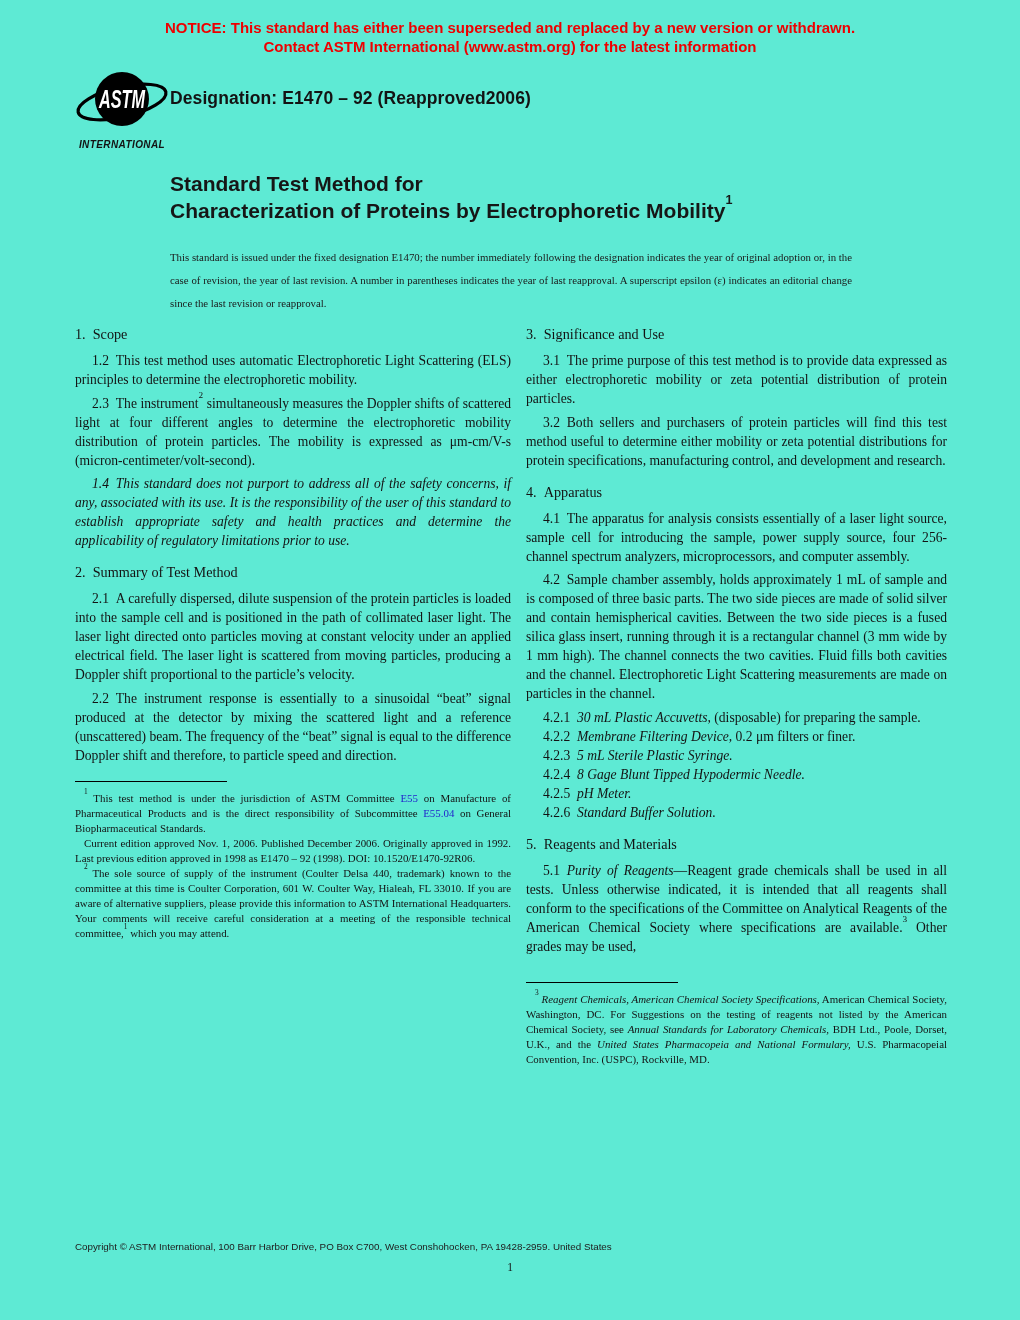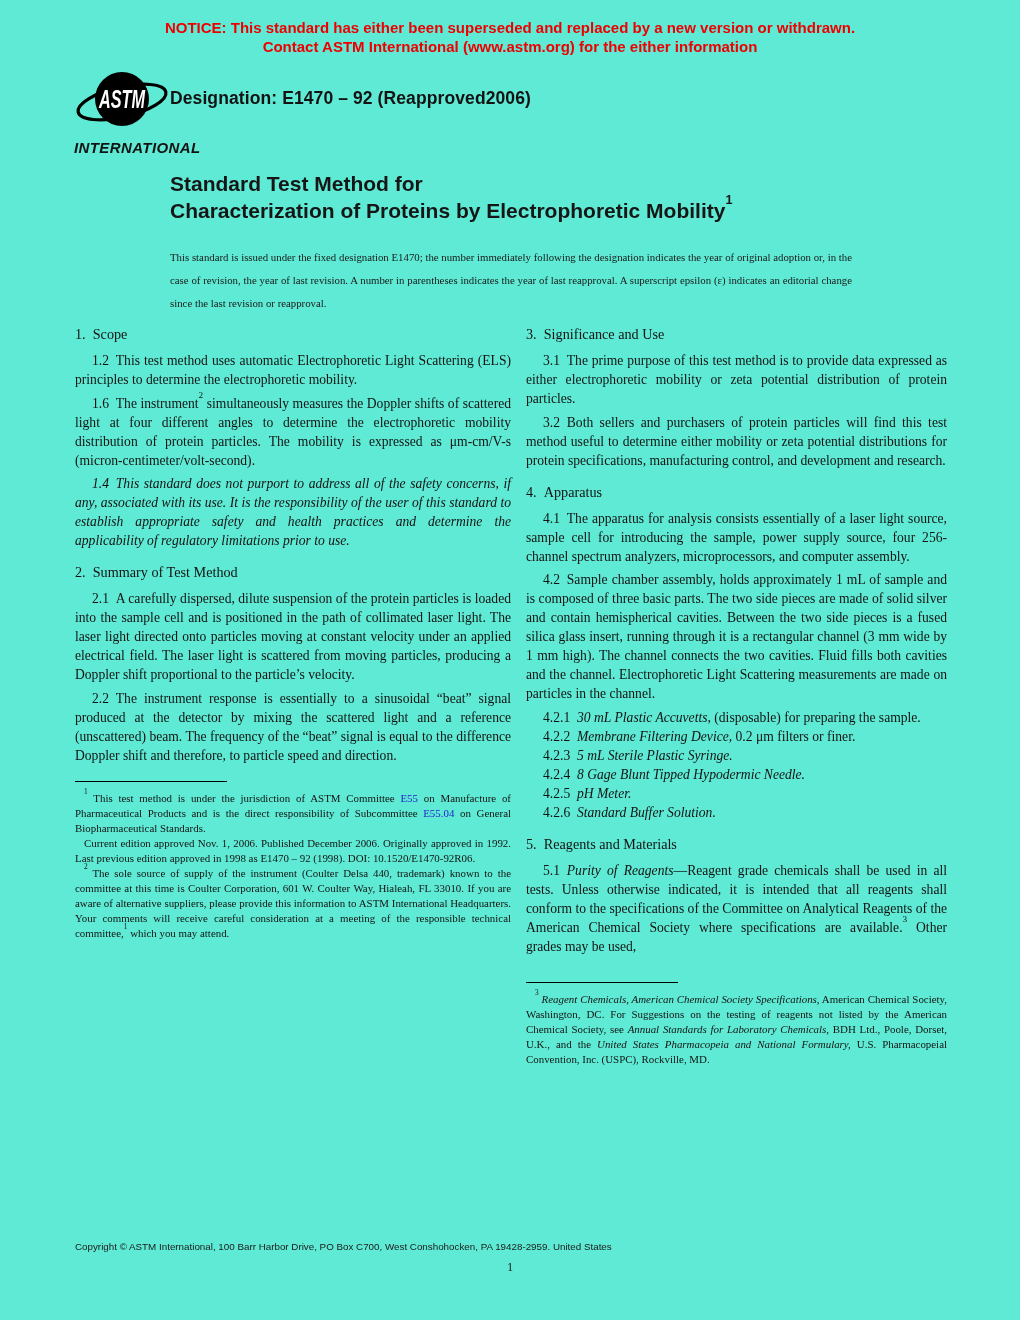--- a/index.html
+++ b/index.html
@@ -47,31 +47,31 @@
   .fnrule { width:152px; border-top:1.2px solid #000; margin:0 0 9px 0; }
   .fnblock p { margin:0; text-indent:9px; text-align:justify; }
   a.link { color:var(--link-blue,#2222cc); text-decoration:none; cursor:pointer; }
   .footer-copy {
     position:absolute; left:75px; top:1241px; width:880px;
     font-family:"Liberation Sans", sans-serif; font-size:9.8px; color:#202020;
   }
   .pageno { position:absolute; top:1261px; left:0; right:0; text-align:center; font-size:11.5px; }
   .logo-sub {
     font-family:"Liberation Sans", sans-serif; font-weight:bold; font-style:italic;
-    font-size:15px; letter-spacing:0.4px; margin-top:1px; text-align:center; width:96px;
+    font-size:10px; letter-spacing:0.4px; margin-top:1px; text-align:center; width:96px;
   }
 </style>
 </head>
 <body>
 
 <div class="page">
 
   <div class="notice">
     <div>NOTICE: This standard has either been superseded and replaced by a new version or withdrawn.</div>
-    <div>Contact ASTM International (www.astm.org) for the either information</div>
+    <div>Contact ASTM International (www.astm.org) for the latest information</div>
   </div>
 
   <div class="logo-wrap">
     <svg width="96" height="66" viewBox="0 0 96 66">
       <ellipse cx="48" cy="34" rx="45" ry="15" fill="none" stroke="#000" stroke-width="3.2" transform="rotate(-13 48 34)"></ellipse>
       <circle cx="48" cy="31" r="27" fill="#000"></circle>
       <text x="48" y="40" text-anchor="middle" font-family="Liberation Sans, sans-serif" font-size="25" font-weight="bold" font-style="italic" fill="#fff" textLength="46" lengthAdjust="spacingAndGlyphs">ASTM</text>
     </svg>
     <div class="logo-sub">INTERNATIONAL</div>
   </div>
@@ -81,21 +81,21 @@
   <div class="title-block">
     <div>Standard Test Method for</div>
     <div><span>Characterization of Proteins by Electrophoretic Mobility</span><sup>1</sup></div>
   </div>
 
   <div class="issue">This standard is issued under the fixed designation E1470; the number immediately following the designation indicates the year of original adoption or, in the case of revision, the year of last revision. A number in parentheses indicates the year of last reapproval. A superscript epsilon (ε) indicates an editorial change since the last revision or reapproval.</div>
 
   <div class="col col-left">
     <h3 class="sec">1. Scope</h3>
     <p class="para">1.2 This test method uses automatic Electrophoretic Light Scattering (ELS) principles to determine the electrophoretic mobility.</p>
-    <p class="para"><span>1.6 The instrument</span><sup class="fnref">2</sup><span> simultaneously measures the Doppler shifts of scattered light at four different angles to determine the electrophoretic mobility distribution of protein particles. The mobility is expressed as μm-cm/V-s (micron-centimeter/volt-second).</span></p>
+    <p class="para"><span>2.3 The instrument</span><sup class="fnref">2</sup><span> simultaneously measures the Doppler shifts of scattered light at four different angles to determine the electrophoretic mobility distribution of protein particles. The mobility is expressed as μm-cm/V-s (micron-centimeter/volt-second).</span></p>
     <p class="para ital">1.4 This standard does not purport to address all of the safety concerns, if any, associated with its use. It is the responsibility of the user of this standard to establish appropriate safety and health practices and determine the applicability of regulatory limitations prior to use.</p>
 
     <h3 class="sec">2. Summary of Test Method</h3>
     <p class="para">2.1 A carefully dispersed, dilute suspension of the protein particles is loaded into the sample cell and is positioned in the path of collimated laser light. The laser light directed onto particles moving at constant velocity under an applied electrical field. The laser light is scattered from moving particles, producing a Doppler shift proportional to the particle’s velocity.</p>
     <p class="para">2.2 The instrument response is essentially to a sinusoidal “beat” signal produced at the detector by mixing the scattered light and a reference (unscattered) beam. The frequency of the “beat” signal is equal to the difference Doppler shift and therefore, to particle speed and direction.</p>
 
     <div class="fnblock">
       <div class="fnrule"></div>
       <p><sup class="fnref">1</sup><span> This test method is under the jurisdiction of ASTM Committee </span><a class="link">E55</a><span> on Manufacture of Pharmaceutical Products and is the direct responsibility of Subcommittee </span><a class="link">E55.04</a><span> on General Biopharmaceutical Standards.</span></p>
       <p>Current edition approved Nov. 1, 2006. Published December 2006. Originally approved in 1992. Last previous edition approved in 1998 as E1470 – 92 (1998). DOI: 10.1520/E1470-92R06.</p>

